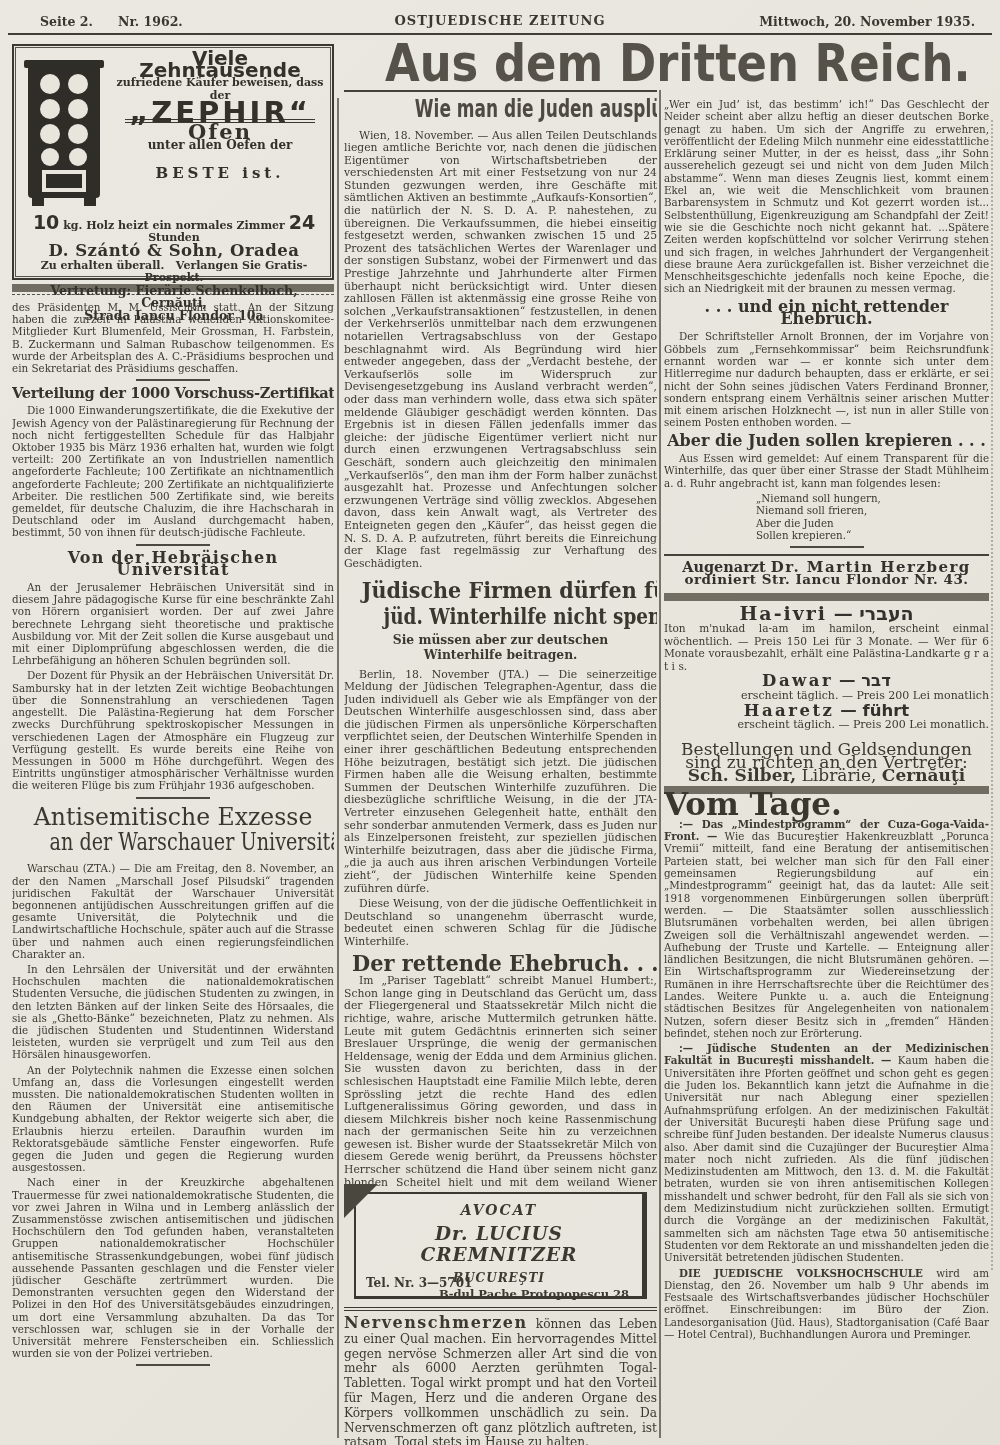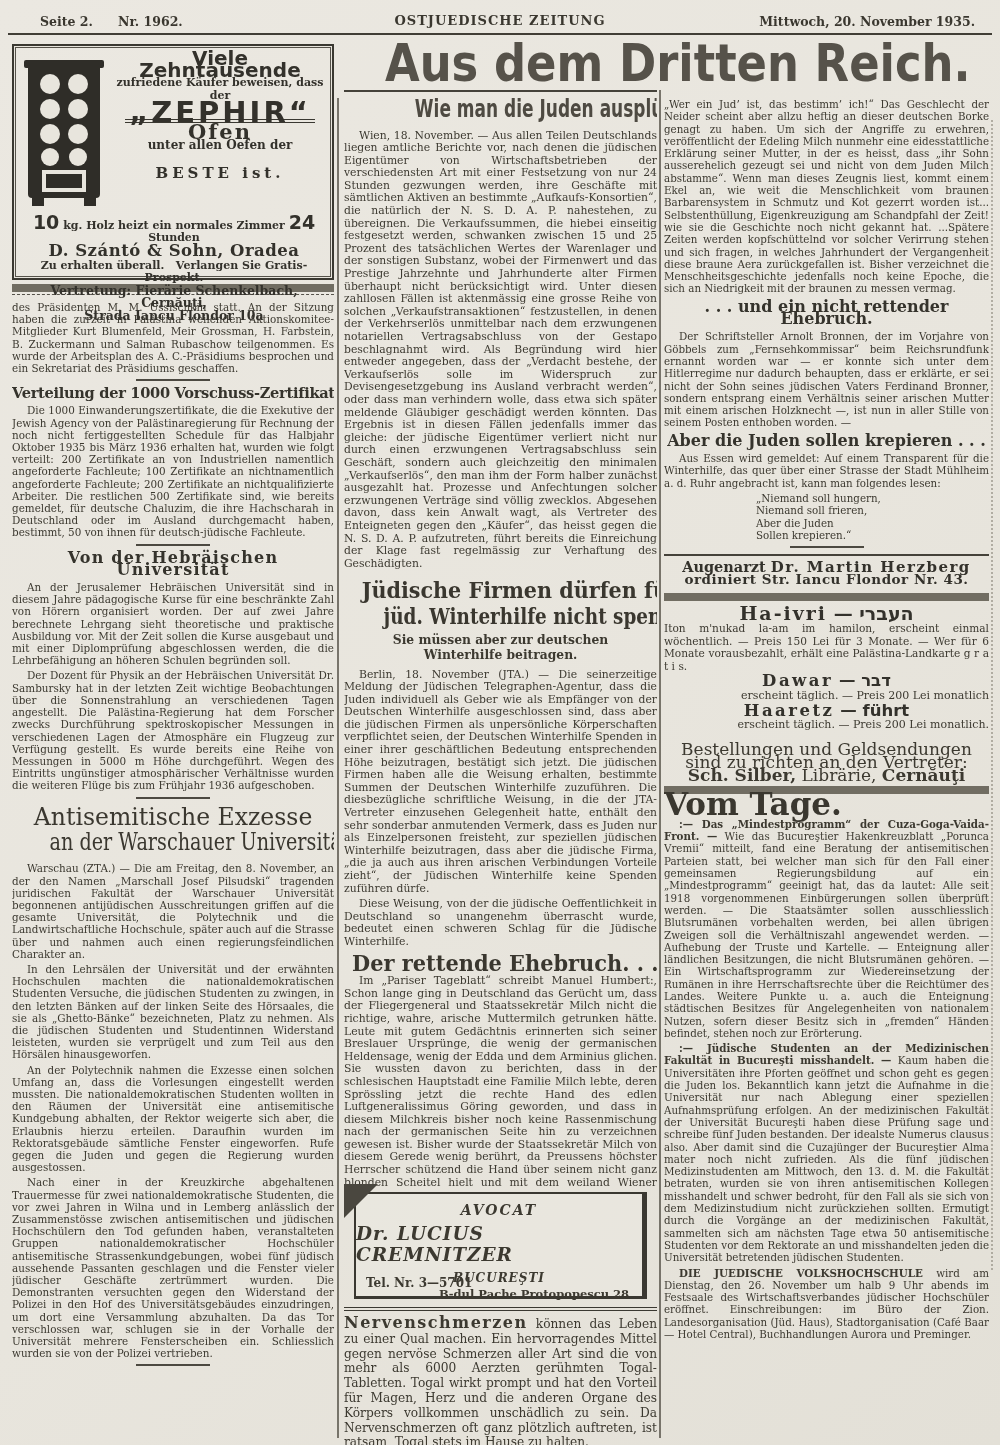--- a/index.html
+++ b/index.html
@@ -63,21 +63,21 @@
   .h-ehe{font-weight:bold;font-size:22px;text-align:center;color:#3a372f;margin:8px 0 6px;}
   .h3-s{font-weight:bold;font-size:16px;text-align:center;color:#35332c;margin:6px 0 5px;}
   .poem{margin:2px 0 4px 92px;text-indent:0;text-align:left;}
 
   
   .avocat{position:absolute;left:354px;top:1192px;width:286px;height:102px;border:2px solid #3a3831;
     border-right:5px solid #3a3831;border-bottom:3px solid #3a3831;background:rgba(236,233,226,.5);}
   .avocat .corner{position:absolute;left:-12px;top:-10px;width:0;height:0;
     border-top:34px solid #4a473f;border-right:34px solid transparent;}
   .av-1{font-style:italic;font-weight:bold;font-size:14px;text-align:center;margin-top:8px;letter-spacing:2px;}
-  .av-2{font-style:italic;font-weight:bold;font-size:18.5px;text-align:left;margin-top:5px;letter-spacing:1px;}
+  .av-2{font-style:italic;font-weight:bold;font-size:18.5px;text-align:center;margin-top:5px;letter-spacing:1px;}
   .av-3{font-style:italic;font-weight:bold;font-size:12px;text-align:center;margin-top:6px;letter-spacing:1px;}
   .av-4{font-weight:bold;font-size:11.5px;text-align:center;padding-left:70px;margin-top:2px;}
   .av-5{position:absolute;left:10px;bottom:6px;font-weight:bold;font-size:12px;}
 
   
   .togal{position:absolute;left:344px;top:1307px;width:313px;border-top:4px double #3a3831;
     border-bottom:5px double #3a3831;padding:5px 0 6px;font-size:12.2px;line-height:14.8px;text-align:justify;}
   .togal .lead{font-weight:bold;font-size:16px;letter-spacing:1.5px;}
 
   

